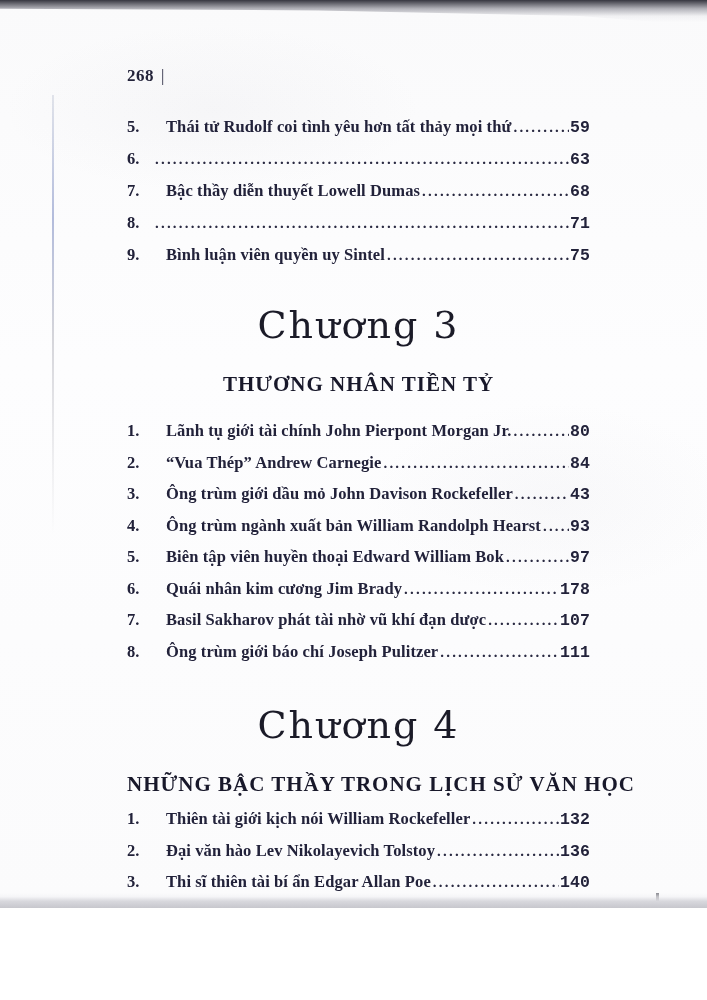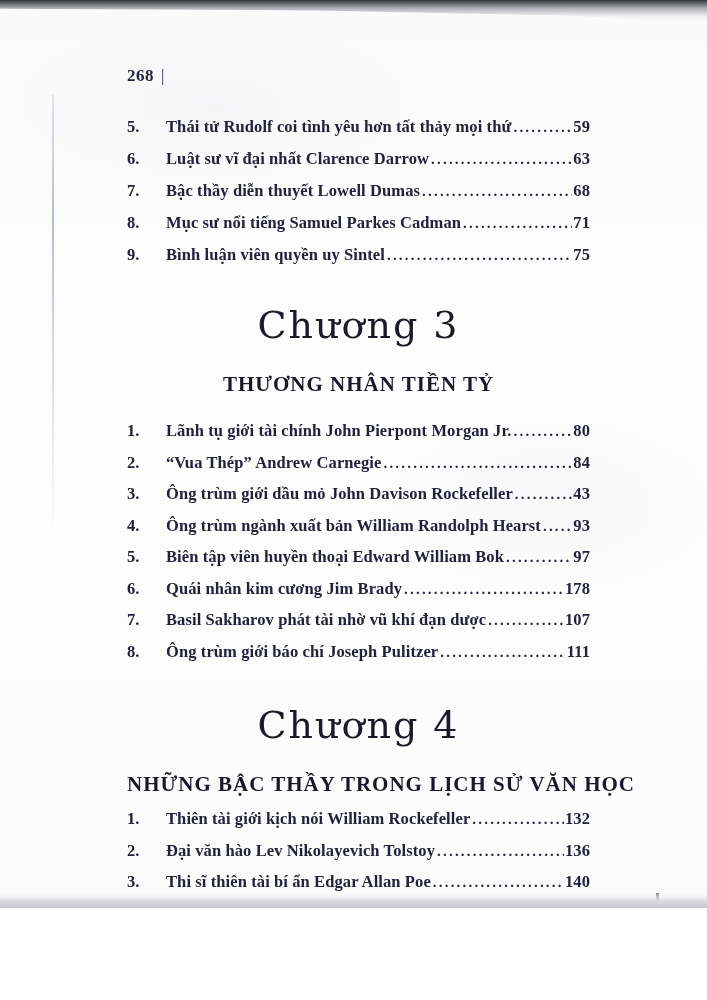--- a/index.html
+++ b/index.html
@@ -39,21 +39,21 @@
 
   .toc-list { margin:0; }
   .toc-row { display:flex; align-items:baseline; height:31.5px; font-size:16.5px; font-weight:700;
     color:#22223a; letter-spacing:.1px; }
   .toc-section:nth-child(1) .toc-row { height:32px; }
   .toc-num { flex:none; width:28px; }
   .toc-title { flex:none; white-space:nowrap; padding-right:2px;margin-left:11px; }
   .toc-dots { flex:1 1 0; overflow:hidden; white-space:nowrap; min-width:6px; }
   .toc-dots::before { content:"....................................................................................................................";
     letter-spacing:2.2px; font-size:15px; font-weight:700; color:#2a2a42; }
-  .toc-page { flex:none; padding-left:1px; }
+  .toc-page { flex:none; padding-left:1px;font-family:Liberation Mono, monospace; }
 
   
   .toc-section:nth-child(1) { margin-top:117px; }
   .toc-section:nth-child(2) .chapter-heading { margin-top:22px; }
   .toc-section:nth-child(2) .toc-list { margin-top:22px; }
   .toc-section:nth-child(3) .chapter-heading { margin-top:26px; }
   .toc-section:nth-child(3) .toc-list { margin-top:10px; }
 
   
   .ftr { position:absolute; top:941px; left:0; right:0; text-align:center;
@@ -76,35 +76,33 @@
     <div class="toc-list">
   <div class="toc-row">
     <span class="toc-num">5.</span>
     <span class="toc-title">Thái tử Rudolf coi tình yêu hơn tất thảy mọi thứ</span>
     <span class="toc-dots"></span>
     <span class="toc-page">59</span>
   </div>
 
   <div class="toc-row">
     <span class="toc-num">6.</span>
-    <span class="toc-title">Luật sư vĩ đại nhất Clarence Darrow</span>
     <span class="toc-dots"></span>
     <span class="toc-page">63</span>
   </div>
 
   <div class="toc-row">
     <span class="toc-num">7.</span>
     <span class="toc-title">Bậc thầy diễn thuyết Lowell Dumas</span>
     <span class="toc-dots"></span>
     <span class="toc-page">68</span>
   </div>
 
   <div class="toc-row">
     <span class="toc-num">8.</span>
-    <span class="toc-title">Mục sư nổi tiếng Samuel Parkes Cadman</span>
     <span class="toc-dots"></span>
     <span class="toc-page">71</span>
   </div>
 
   <div class="toc-row">
     <span class="toc-num">9.</span>
     <span class="toc-title">Bình luận viên quyền uy Sintel</span>
     <span class="toc-dots"></span>
     <span class="toc-page">75</span>
   </div>

